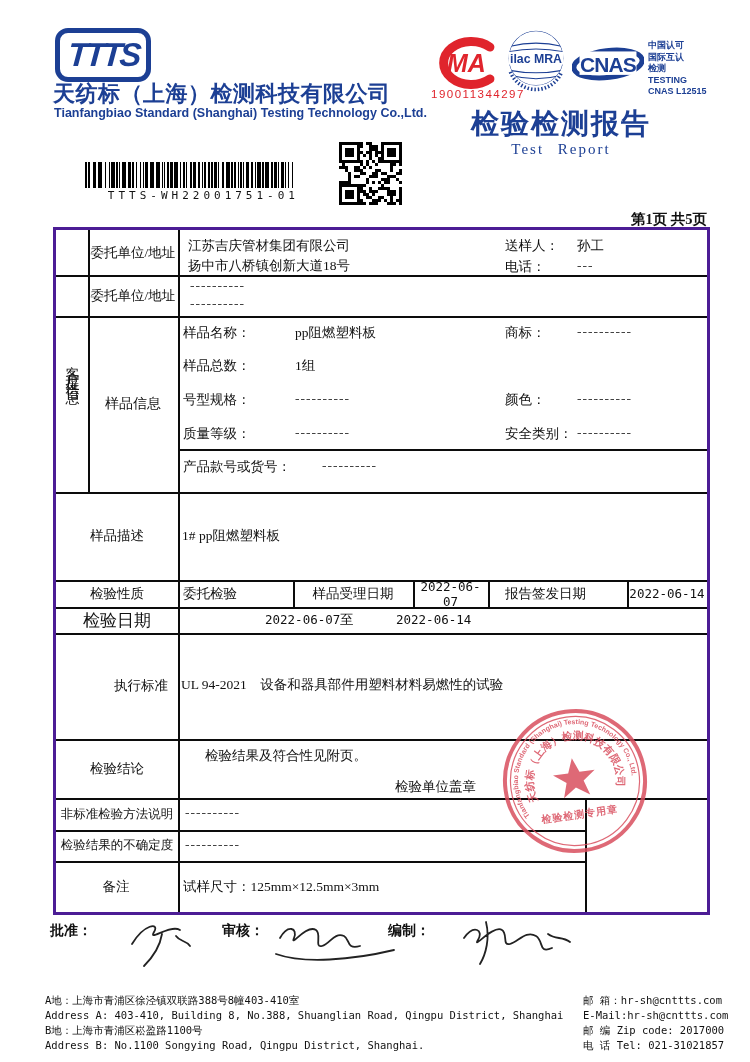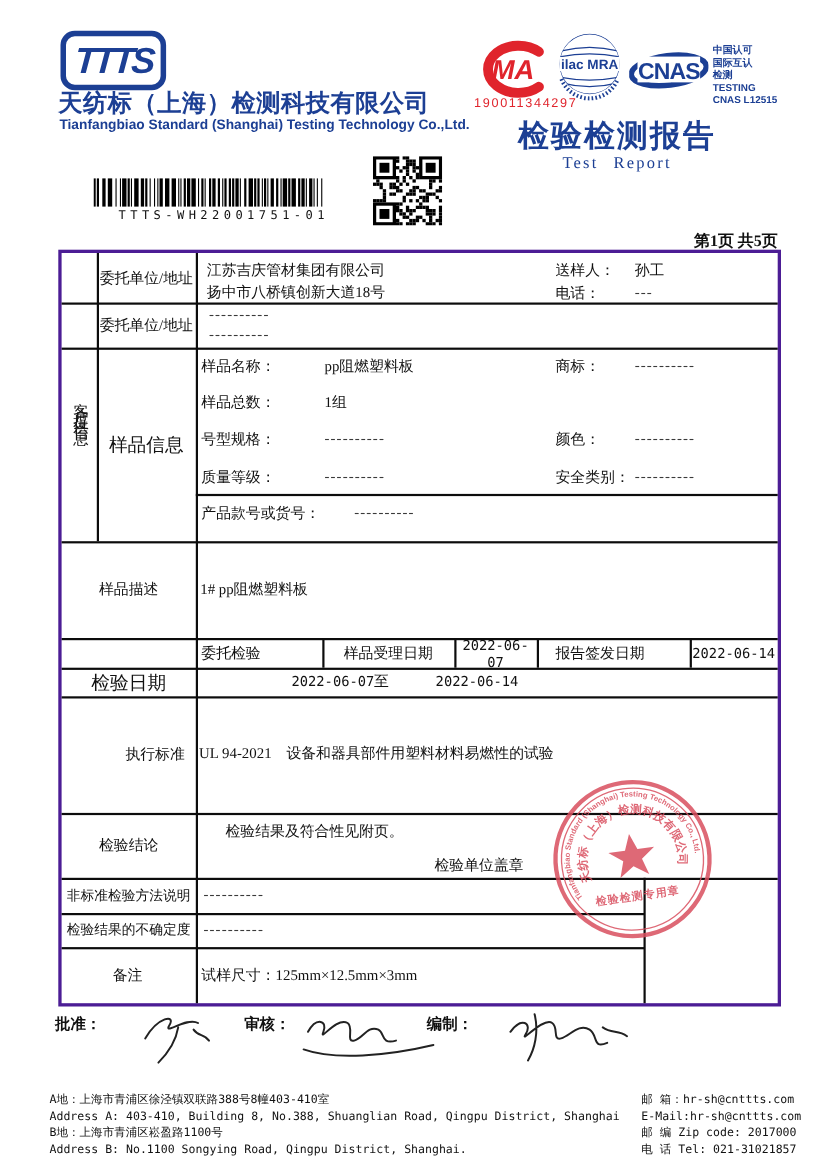--- a/index.html
+++ b/index.html
@@ -303,41 +303,42 @@
     <div class="t" style="left:132px;top:27px;">扬中市八桥镇创新大道18号</div>
     <div class="t" style="left:449px;top:7px;">送样人：</div>
     <div class="t" style="left:521px;top:7px;">孙工</div>
     <div class="t" style="left:449px;top:28px;">电话：</div>
     <div class="t dash" style="left:521px;top:28px;">---</div>
 
     <div class="cell" style="left:32px;top:45px;width:90px;height:41px;font-size:13.5px;">委托单位/地址</div>
     <div class="t dash" style="left:134px;top:48px;">----------</div>
     <div class="t dash" style="left:134px;top:66px;">----------</div>
 
-    <div class="cell" style="left:32px;top:86px;width:90px;height:176px;font-size:17px;border-radius:29px;">样品信息</div>
+    <div class="cell" style="left:32px;top:86px;width:90px;height:176px;font-size:14px;border-radius:29px;">样品信息</div>
     <div class="t" style="left:127px;top:94px;">样品名称：</div>
     <div class="t" style="left:239px;top:94px;">pp阻燃塑料板</div>
     <div class="t" style="left:449px;top:94px;">商标：</div>
     <div class="t dash" style="left:521px;top:94px;">----------</div>
     <div class="t" style="left:127px;top:127px;">样品总数：</div>
     <div class="t" style="left:239px;top:127px;">1组</div>
     <div class="t" style="left:127px;top:161px;">号型规格：</div>
     <div class="t dash" style="left:239px;top:161px;">----------</div>
     <div class="t" style="left:449px;top:161px;">颜色：</div>
     <div class="t dash" style="left:521px;top:161px;">----------</div>
     <div class="t" style="left:127px;top:195px;">质量等级：</div>
     <div class="t dash" style="left:239px;top:195px;">----------</div>
     <div class="t" style="left:449px;top:195px;">安全类别：</div>
     <div class="t dash" style="left:521px;top:195px;">----------</div>
     <div class="t" style="left:127px;top:228px;">产品款号或货号：</div>
     <div class="t dash" style="left:266px;top:228px;">----------</div>
 
     <div class="cell" style="left:0;top:262px;width:122px;height:88px;font-size:13.5px;">样品描述</div>
     <div class="t" style="left:126px;top:297px;">1# pp阻燃塑料板</div>
 
+    <div class="cell" style="left:0;top:350px;width:122px;height:27px;font-size:13.5px;">检验性质</div>
     <div class="t" style="left:127px;top:355px;">委托检验</div>
     <div class="cell" style="left:237px;top:350px;width:120px;height:27px;font-size:13.5px;">样品受理日期</div>
     <div class="cell mono" style="left:357px;top:350px;width:75px;height:27px;font-size:12.5px;">2022-06-07</div>
     <div class="cell" style="left:420px;top:350px;width:139px;height:27px;font-size:13.5px;">报告签发日期</div>
     <div class="cell mono" style="left:571px;top:350px;width:80px;height:27px;font-size:12.5px;">2022-06-14</div>
 
     <div class="cell" style="left:0;top:377px;width:122px;height:26px;font-size:17px;">检验日期</div>
     <div class="t mono" style="left:209px;top:382px;font-size:12.5px;">2022-06-07</div>
     <div class="t" style="left:284px;top:381px;">至</div>
     <div class="t mono" style="left:340px;top:382px;font-size:12.5px;">2022-06-14</div>

